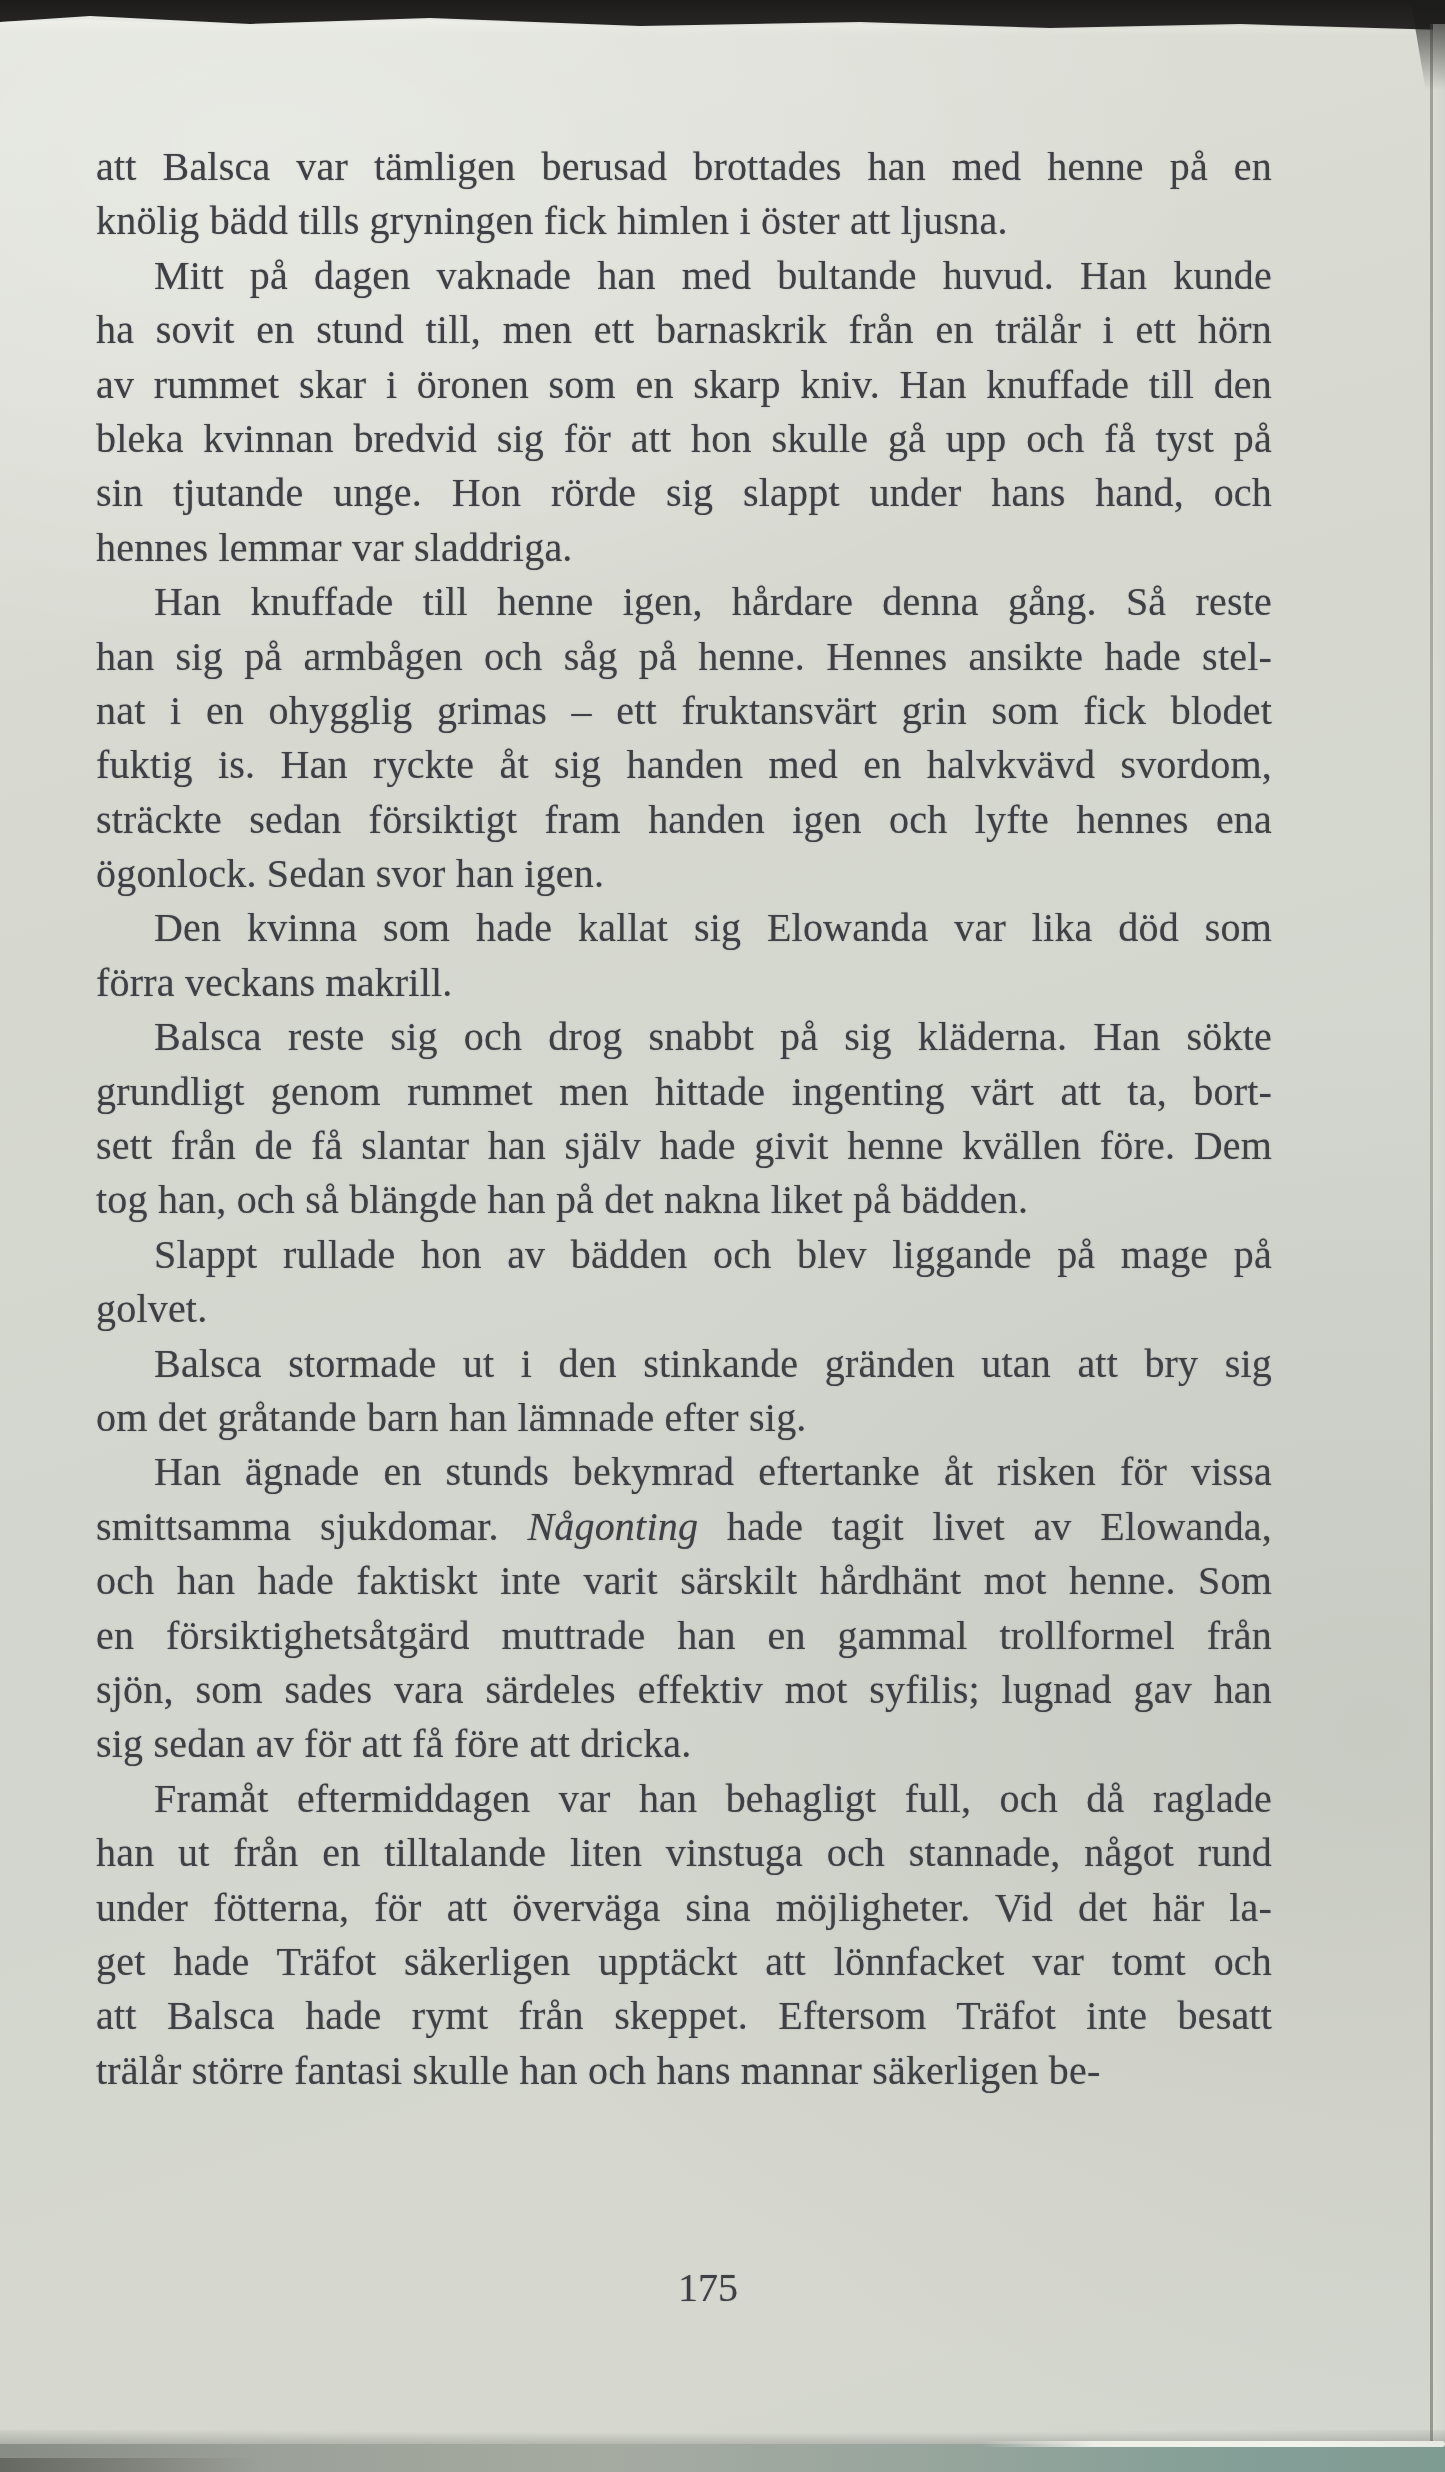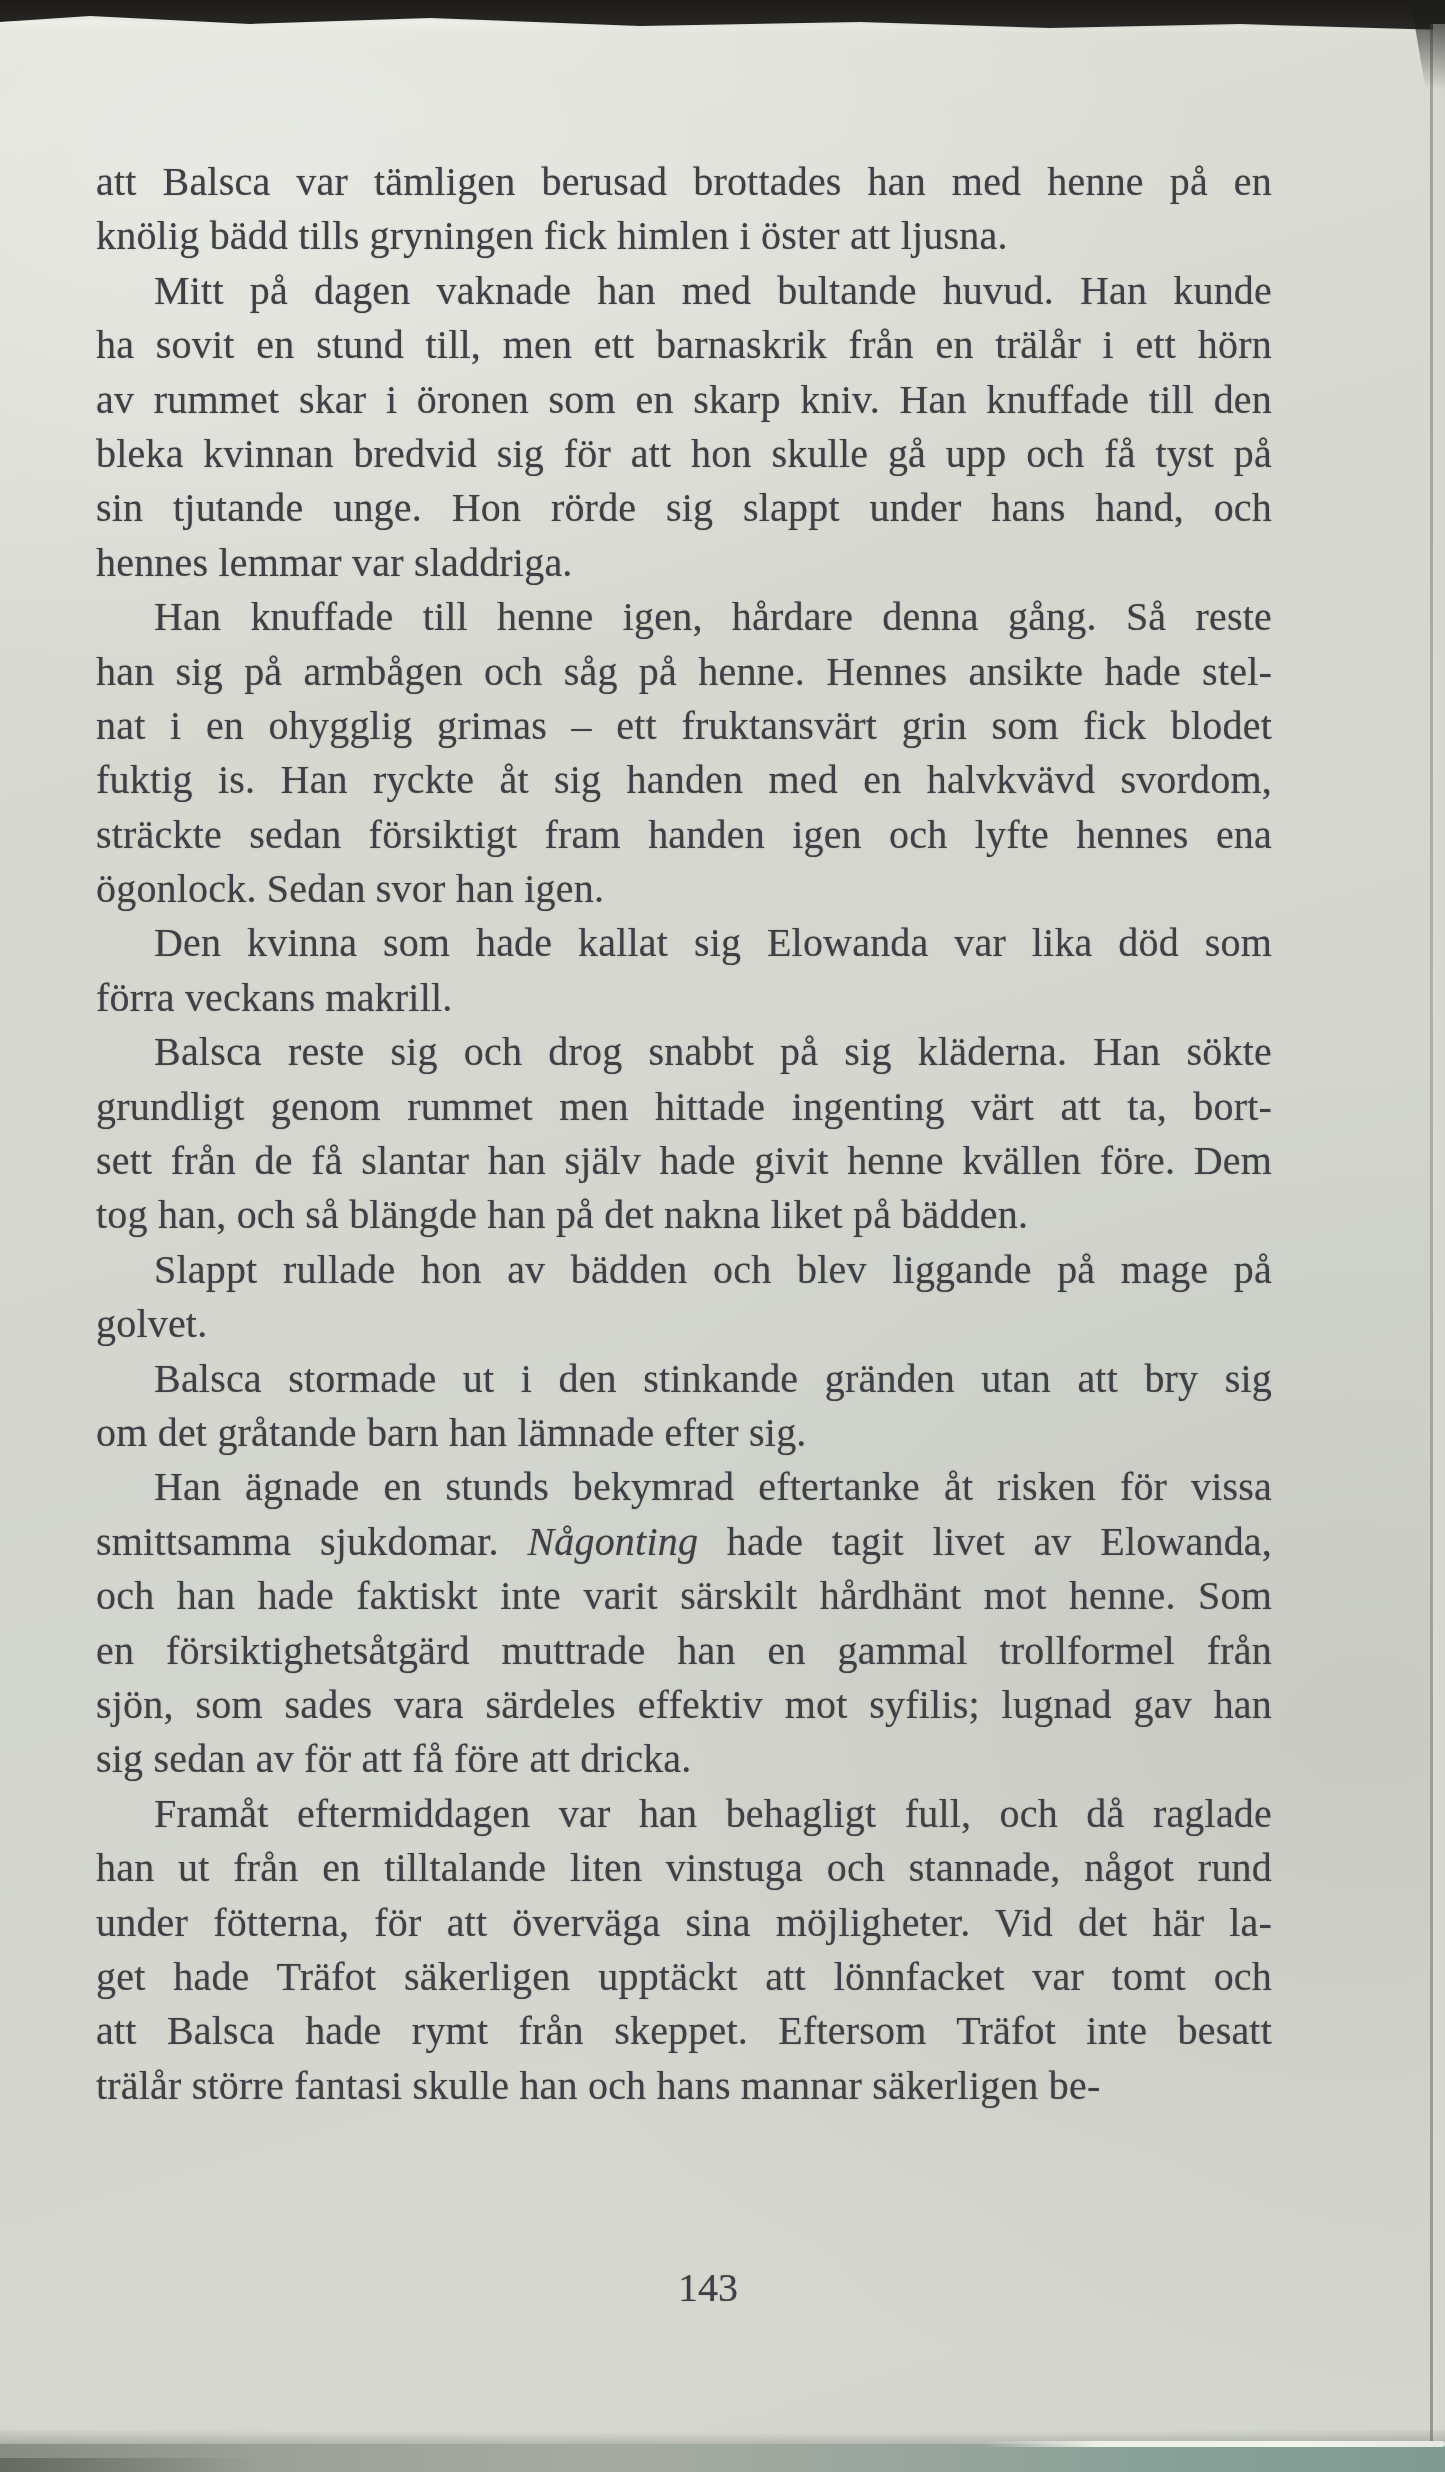--- a/index.html
+++ b/index.html
@@ -66,21 +66,20 @@
   .bottom-left-shade{
     position:absolute;left:0;top:2458px;width:260px;height:14px;
     background:linear-gradient(90deg,rgba(60,62,56,0.45),rgba(60,62,56,0));
   }
   
   .text-column{
     position:absolute;left:96px;top:140px;width:1176px;
     font-size:40px;line-height:54.4px;color:var(--ink);
     letter-spacing:0.2px;
     text-shadow:0 0 1.2px rgba(64,64,70,0.5);
-    margin-top:15px;
   }
   .line{
     text-align:justify;
     text-align-last:justify;
     white-space:normal;
     height:54.4px;overflow:visible;
   }
   .line.end{text-align-last:left;}
   .line.indent{padding-left:58px;}
   .line em{font-style:italic;}
@@ -130,21 +129,21 @@
       <div class="line"><span>sjön, som sades vara särdeles effektiv mot syfilis; lugnad gav han</span></div>
       <div class="line end"><span>sig sedan av för att få före att dricka.</span></div>
       <div class="line indent"><span>Framåt eftermiddagen var han behagligt full, och då raglade</span></div>
       <div class="line"><span>han ut från en tilltalande liten vinstuga och stannade, något rund</span></div>
       <div class="line"><span>under fötterna, för att överväga sina möjligheter. Vid det här la-</span></div>
       <div class="line"><span>get hade Träfot säkerligen upptäckt att lönnfacket var tomt och</span></div>
       <div class="line"><span>att Balsca hade rymt från skeppet. Eftersom Träfot inte besatt</span></div>
       <div class="line end"><span>trälår större fantasi skulle han och hans mannar säkerligen be-</span></div>
     </div>
 
-  <div class="page-number">143</div>
+  <div class="page-number">175</div>
 
   <div class="right-edge-sliver"></div>
   <div class="right-edge-line"></div>
   <div class="right-edge-topshade"></div>
 
   <div class="bottom-band"></div>
   <div class="bottom-highlight"></div>
   <div class="bottom-left-shade"></div>
 </div>
 

